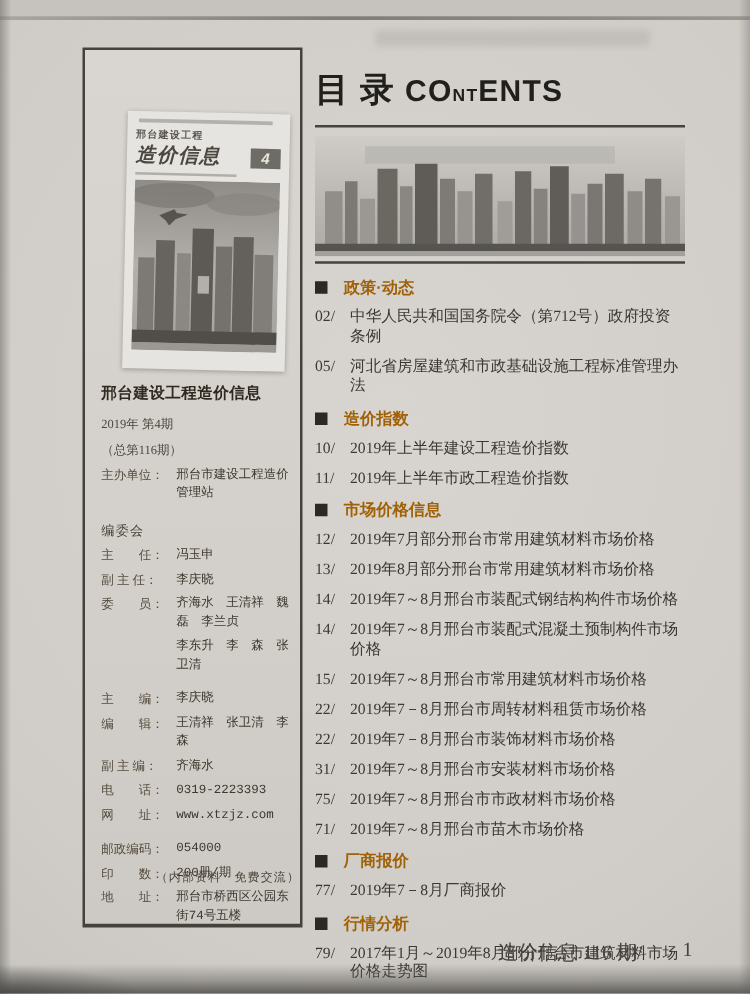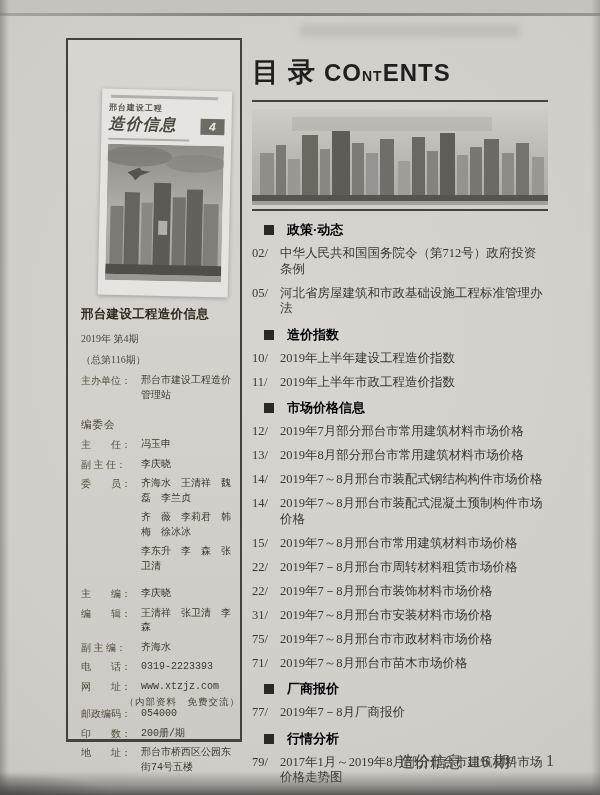--- a/index.html
+++ b/index.html
@@ -59,22 +59,22 @@
     color:#201f1c;margin:2px 0 10px;}
   .toc-title .zh{font-size:27px;font-weight:bold;letter-spacing:9px;}
   .toc-title .en{font-family:"Liberation Sans",sans-serif;font-weight:bold;font-size:24px;
     letter-spacing:1px;margin-left:-8px;}
   .toc-title .en-sm{font-family:"Liberation Sans",sans-serif;font-weight:bold;font-size:14px;}
   .rule{height:2px;background:#45433f;}
   .toc-photo{margin-top:7px;}
   .toc-photo svg{width:100%;height:96px;display:block;}
   .rule2{margin-top:4px;}
   .toc-list{margin-top:10px;color:#3b3834;}
-  .toc-sec{display:flex;align-items:center;gap:13px;margin:9px 12px 7px;
-    font-family:"Liberation Sans",sans-serif;font-weight:bold;font-size:13px;color:#000000;}
+  .toc-sec{display:flex;align-items:center;gap:13px;margin:9px 0 7px;
+    font-family:"Liberation Sans",sans-serif;font-weight:bold;font-size:13px;color:#a16207;}
   .sq{width:10px;height:10px;background:#2a2926;flex:none;}
   .toc-item{display:flex;font-size:12.5px;line-height:15.5px;margin-bottom:8.5px;}
   .toc-item .pg{width:28px;flex:none;}
   .toc-item .tt{flex:1;}
   .page-footer{position:absolute;top:752px;right:46px;font-size:16px;color:#45413b;
     display:flex;gap:32px;}
 </style>
 </head>
 <body>
 
@@ -136,24 +136,20 @@
       <span class="lbl">主　　任：</span>
       <span class="val">冯玉申</span>
     </div>
     <div class="row">
       <span class="lbl">副 主 任：</span>
       <span class="val">李庆晓</span>
     </div>
     <div class="row">
       <span class="lbl">委　　员：</span>
       <span class="val">齐海水　王清祥　魏　磊　李兰贞</span>
-    </div>
-    <div class="row">
-      <span class="lbl"></span>
-      <span class="val">齐　薇　李莉君　韩　梅　徐冰冰</span>
     </div>
     <div class="row">
       <span class="lbl"></span>
       <span class="val">李东升　李　森　张卫清</span>
     </div>
     <div class="row gap-top">
       <span class="lbl">主　　编：</span>
       <span class="val">李庆晓</span>
     </div>
     <div class="row">

